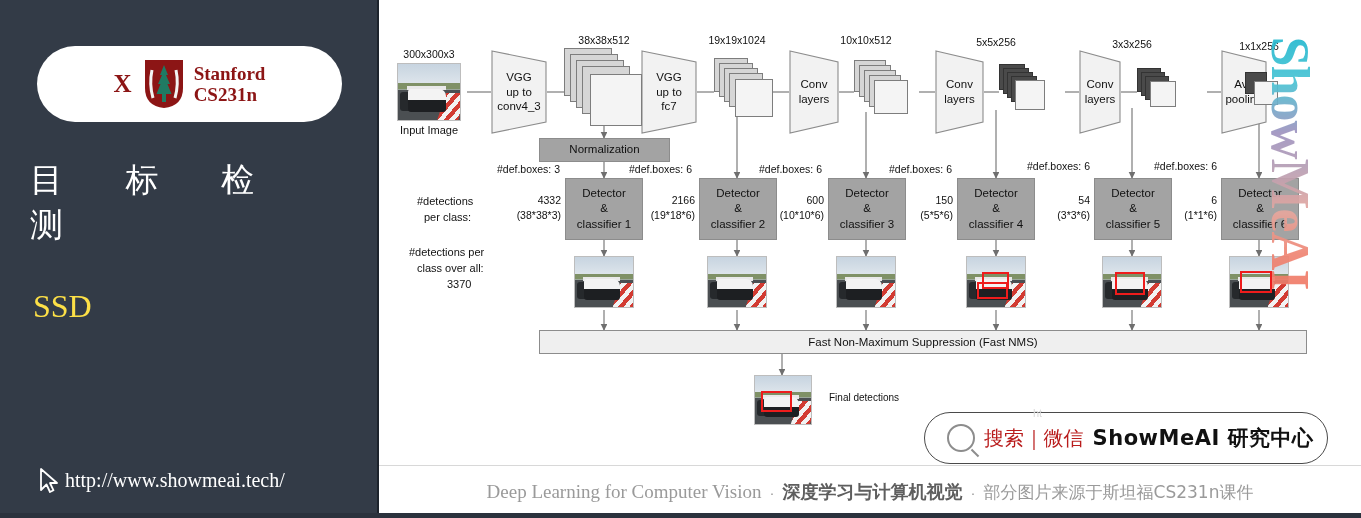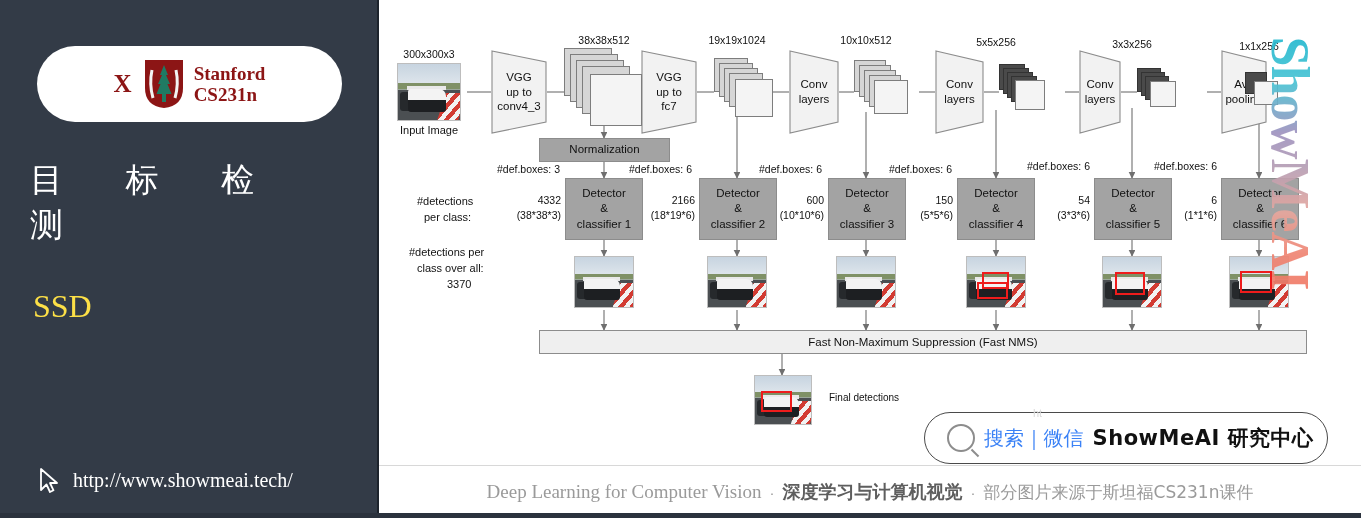--- a/index.html
+++ b/index.html
@@ -56,21 +56,21 @@
     position:absolute;left:33px;top:288px;
     color:#fde047;font-size:32px;font-family:"Liberation Serif",serif;
   }
   .side-sub2{
     position:absolute;left:33px;top:365px;
     color:#f2792b;font-size:30px;font-weight:bold;
     font-family:"DejaVu Sans",sans-serif;letter-spacing:1px;
   }
   .side-url{
     position:absolute;left:36px;top:466px;
-    display:flex;align-items:center;gap:11px;
+    display:flex;align-items:center;gap:3px;
   }
   .side-url .u{color:#ffffff;font-size:20px;font-family:"Liberation Serif",serif;}
 
   
   .main{position:relative;flex:1;height:518px;background:#fff;overflow:hidden;}
   .diagram{position:absolute;left:0;top:0;width:982px;height:518px;}
 
   .lbl{position:absolute;color:#111;font-size:10.5px;white-space:nowrap;font-family:"Liberation Sans",sans-serif;}
   .lbl.c{transform:translateX(-50%);}
   .lbl.r{transform:translateX(-100%);text-align:right;}
@@ -122,21 +122,21 @@
   .thumb .det{position:absolute;border:2px solid #ee1c1c;box-sizing:border-box;}
 
   
   .searchpill{
     position:absolute;left:545px;top:412px;width:404px;height:52px;
     border:1.4px solid #4a4a4a;border-radius:26px;background:#fff;
     display:flex;align-items:center;gap:9px;padding-left:22px;box-sizing:border-box;
   }
   .searchpill .mag{width:24px;height:24px;border:2px solid #8d8d8d;border-radius:50%;position:relative;flex:0 0 24px;}
   .searchpill .mag:after{content:"";position:absolute;right:-7px;bottom:-4px;width:10px;height:2px;background:#8d8d8d;transform:rotate(45deg);}
-  .searchpill .s1{font-size:20px;color:#3b82f6;font-family:"DejaVu Sans",sans-serif;}
+  .searchpill .s1{font-size:20px;color:#b91c1c;font-family:"DejaVu Sans",sans-serif;}
   .searchpill .s2{font-size:21px;color:#111;font-weight:bold;font-family:"DejaVu Sans",sans-serif;letter-spacing:.5px;}
   .ghost{position:absolute;left:108px;top:-6px;font-size:11px;color:#d9d9d9;}
 
   
   .footer{
     position:absolute;left:0;bottom:0;width:982px;height:52px;
     border-top:1px solid #d8d8d8;
     display:flex;align-items:center;justify-content:center;gap:0px;
   }
   .footer .f1{font-size:19px;color:#9a9a9a;font-family:"Liberation Serif",serif;}
@@ -371,21 +371,21 @@
       <div class="box" style="left:715px;top:178px;width:78px;height:62px;">
         <span>Detector<br>&amp;<br>classifier 5</span>
       </div>
       <div class="box" style="left:842px;top:178px;width:78px;height:62px;">
         <span>Detector<br>&amp;<br>classifier 6</span>
       </div>
 
       <div class="lbl r" style="left:182px;top:194px;">4332</div>
       <div class="lbl r" style="left:182px;top:209px;">(38*38*3)</div>
       <div class="lbl r" style="left:316px;top:194px;">2166</div>
-      <div class="lbl r" style="left:316px;top:209px;">(18*19*6)</div>
+      <div class="lbl r" style="left:316px;top:209px;">(19*18*6)</div>
       <div class="lbl r" style="left:445px;top:194px;">600</div>
       <div class="lbl r" style="left:445px;top:209px;">(10*10*6)</div>
       <div class="lbl r" style="left:574px;top:194px;">150</div>
       <div class="lbl r" style="left:574px;top:209px;">(5*5*6)</div>
       <div class="lbl r" style="left:711px;top:194px;">54</div>
       <div class="lbl r" style="left:711px;top:209px;">(3*3*6)</div>
       <div class="lbl r" style="left:838px;top:194px;">6</div>
       <div class="lbl r" style="left:838px;top:209px;">(1*1*6)</div>
 
       <div class="lbl" style="left:38px;top:195px;font-size:11px;">#detections</div>

